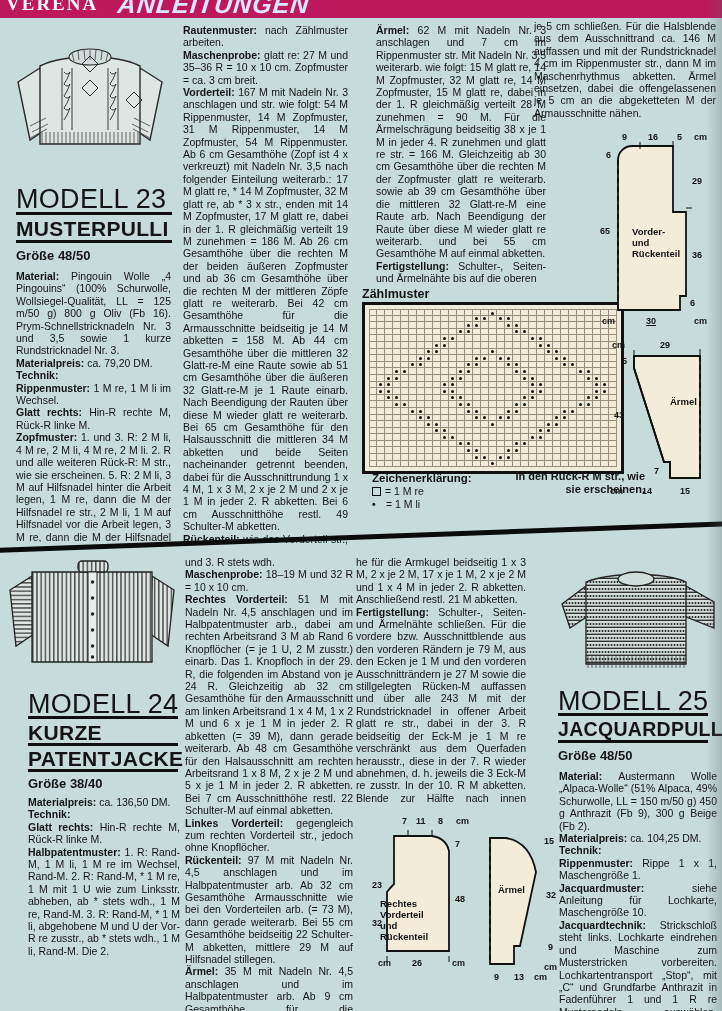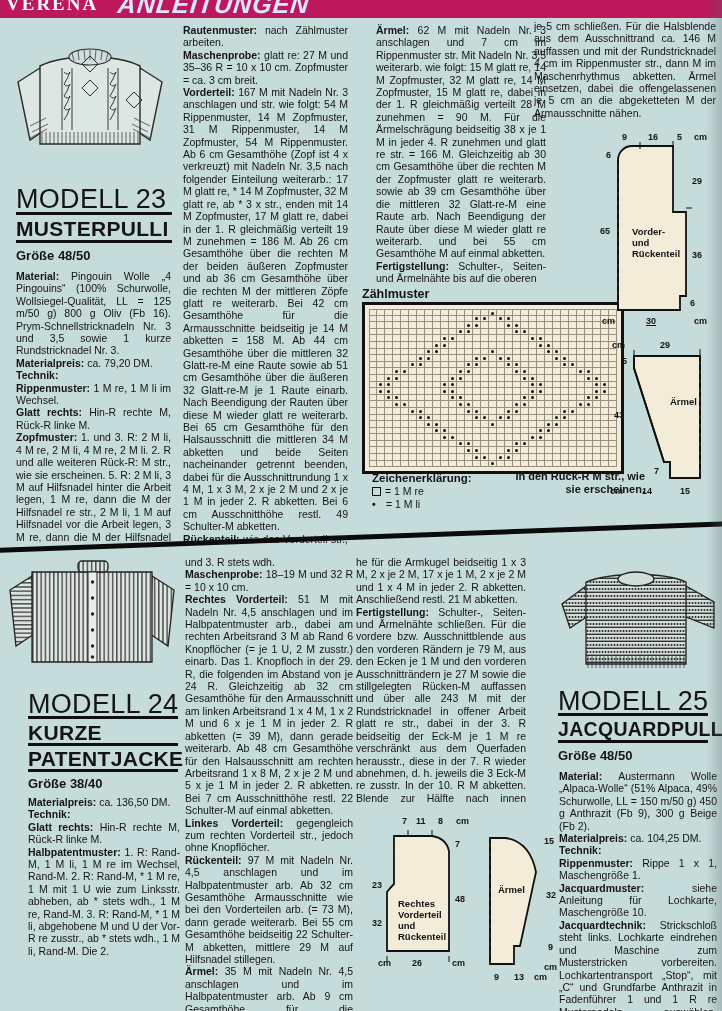--- a/index.html
+++ b/index.html
@@ -1306,21 +1306,21 @@
     <span class="num" style="left:64px;top:4px;">11</span>
     <span class="num" style="left:86px;top:4px;">8</span>
     <span class="num" style="left:104px;top:4px;">cm</span>
     <span class="num" style="left:20px;top:44px;margin-top:24px;">23</span>
     <span class="num" style="left:20px;top:106px;">32</span>
     <span class="num" style="left:103px;top:27px;">7</span>
     <span class="num" style="left:103px;top:82px;">48</span>
     <span class="num" style="left:26px;top:146px;">cm</span>
     <span class="num" style="left:60px;top:146px;">26</span>
     <span class="num" style="left:100px;top:146px;">cm</span>
-    <span class="plabel" style="left:46px;top:86px;">
+    <span class="plabel" style="left:28px;top:86px;">
       <span>Rechtes</span><br>
       <span>Vorderteil</span><br>
       <span>und</span><br>
       <span>Rückenteil</span>
     </span>
   </div>
 
   <div class="schem" style="left:478px;top:812px;width:100px;height:186px;">
     <svg width="100" height="186" viewBox="0 0 100 186">
       <path d="M12,26 L28,26 Q52,30 58,60 L42,134 L36,134 L36,152 L12,152 Z" fill="#f2ecd9" stroke="#111" stroke-width="1.8"></path>

